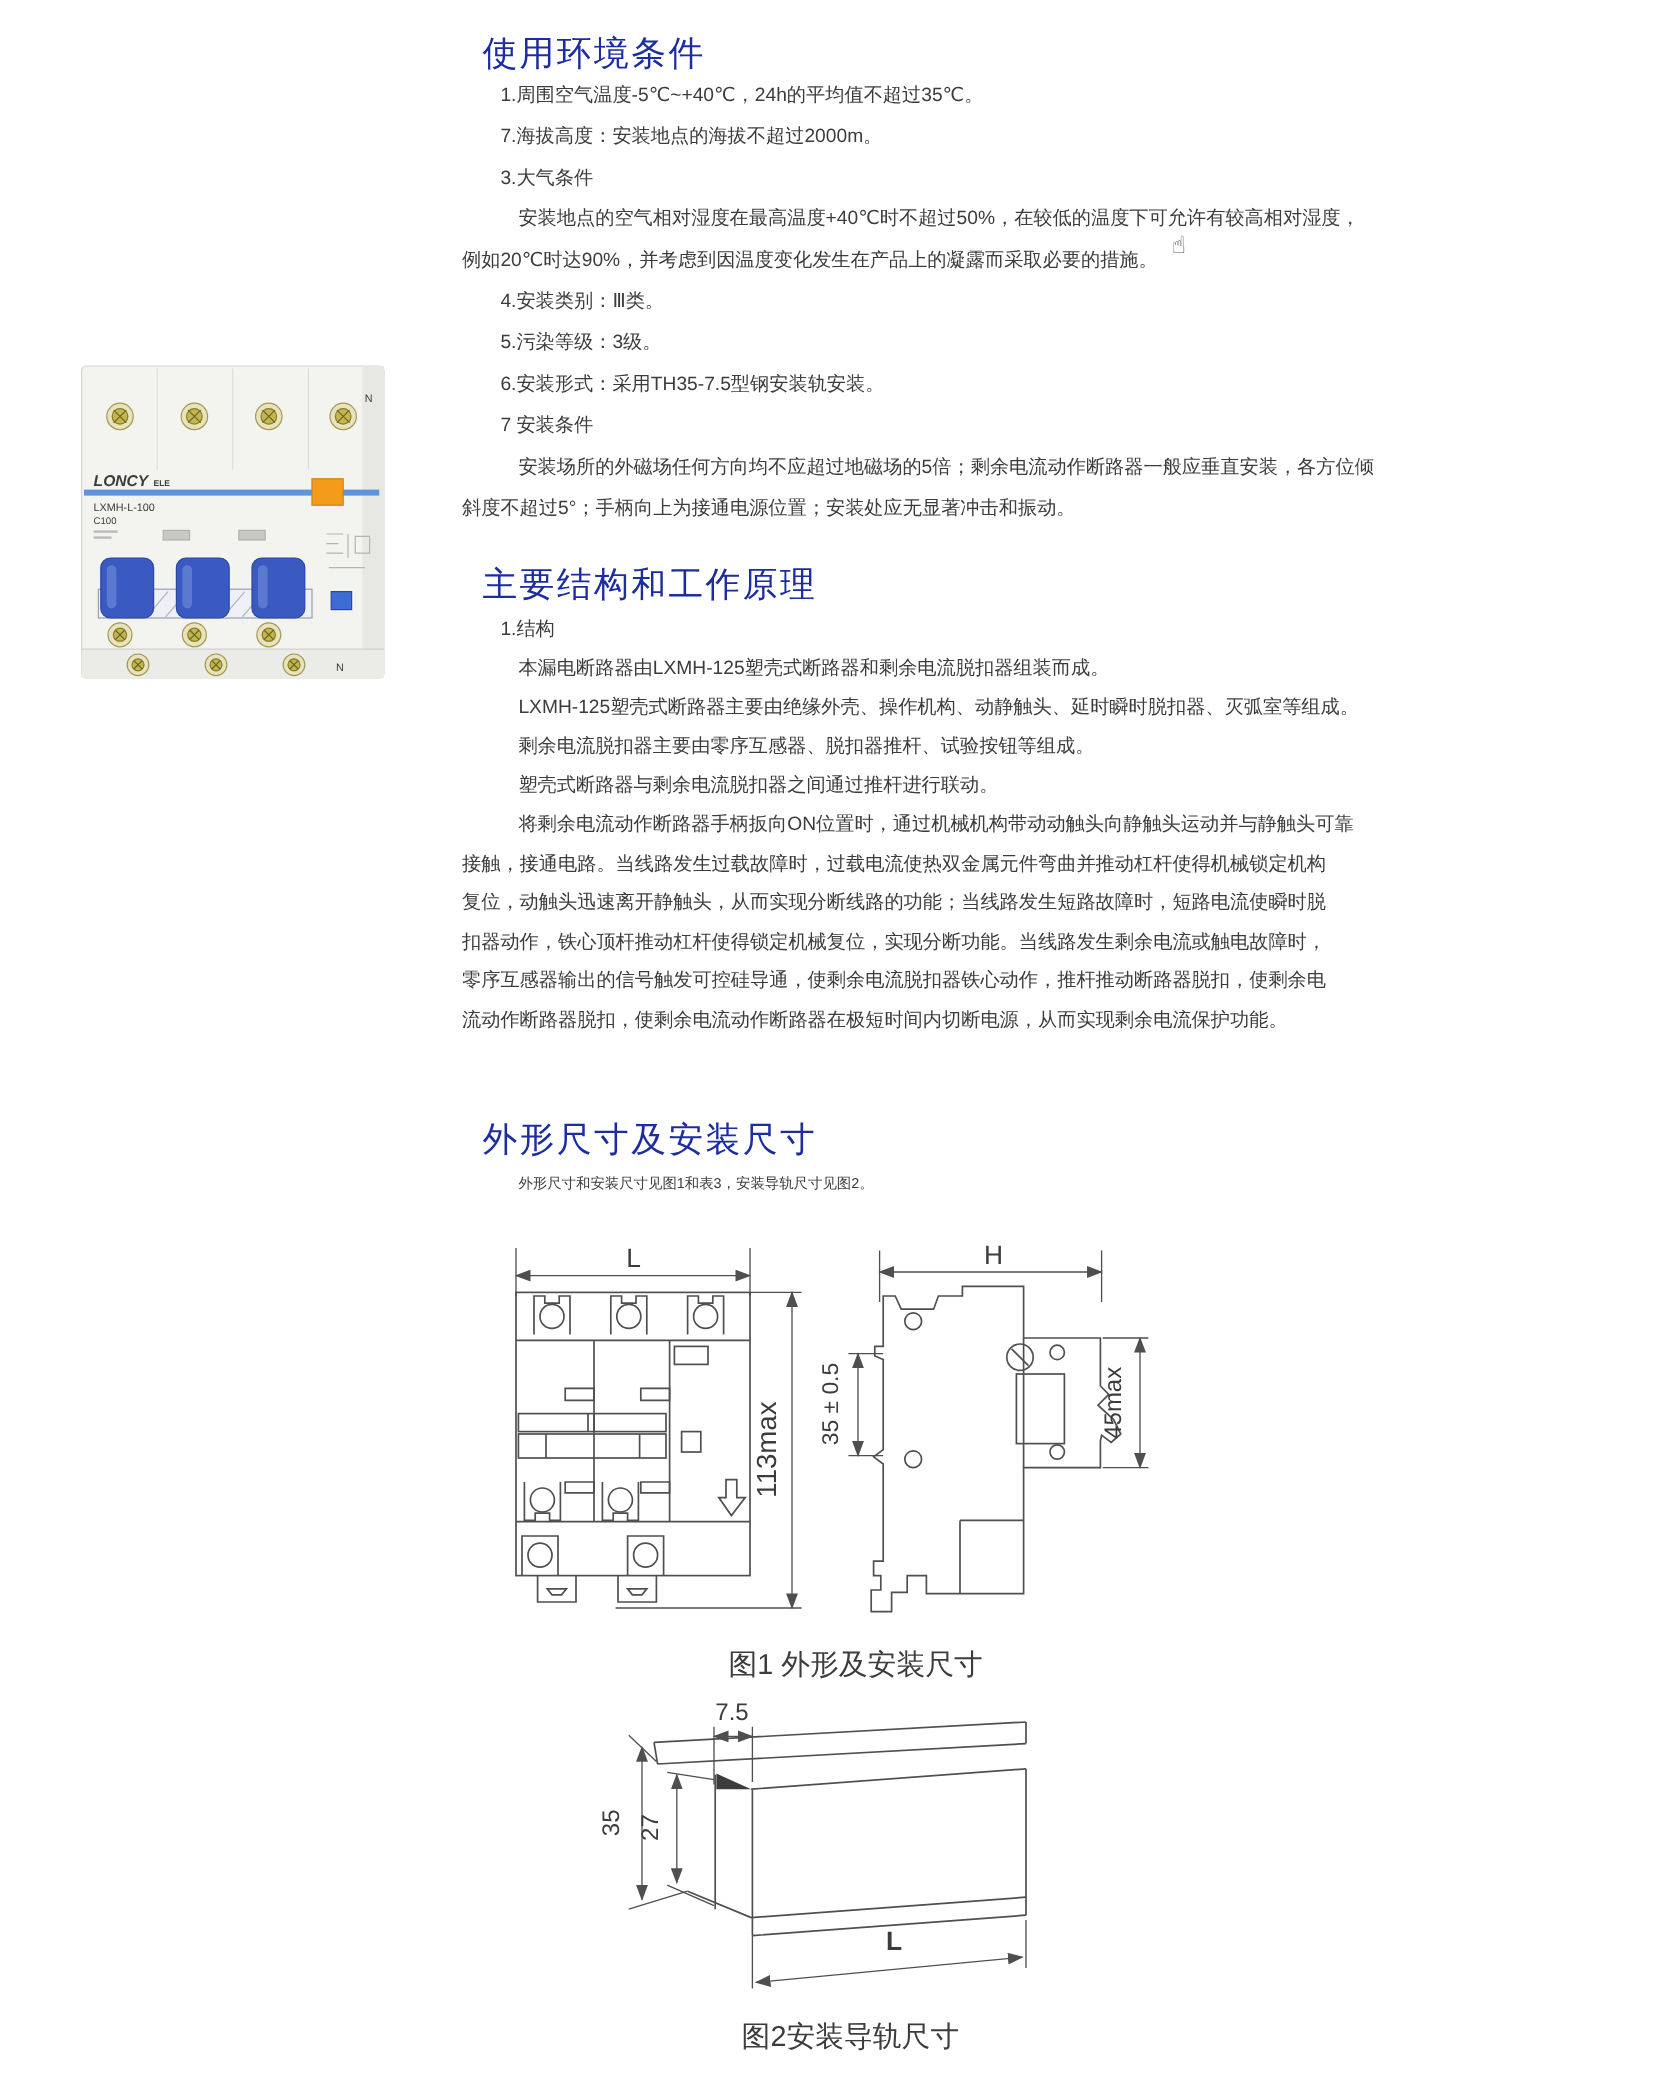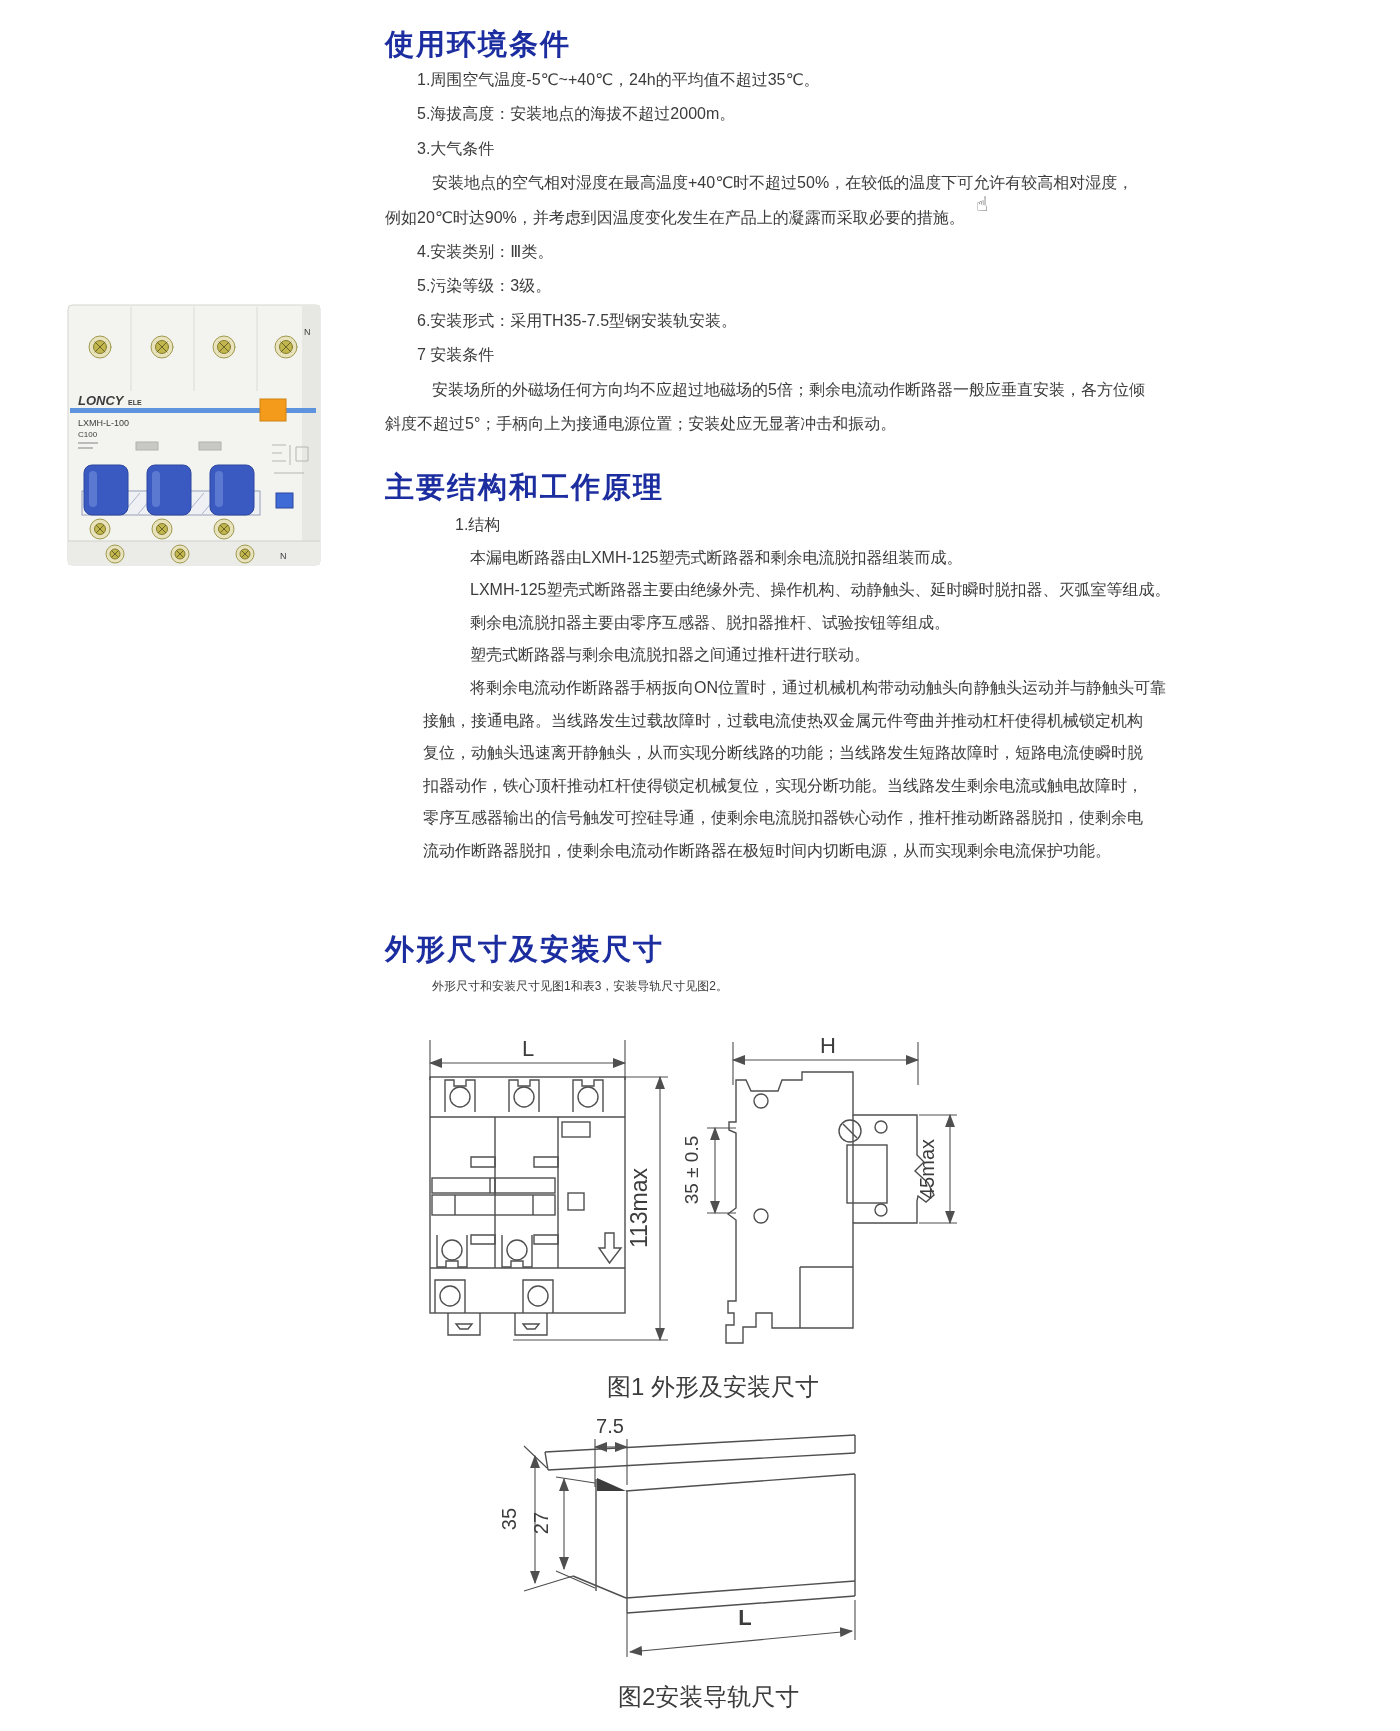--- a/index.html
+++ b/index.html
@@ -1,23 +1,23 @@
 <!DOCTYPE html>
 <html><head>
 <meta charset="utf-8">
 <style>
   html,body{margin:0;padding:0;background:#ffffff;}
   #page{position:relative;width:1400px;height:1731px;background:#ffffff;overflow:hidden;
         font-family:"Liberation Sans","DejaVu Sans",sans-serif;color:#3c3c3c;}
   .abs{position:absolute;}
-  .sec-title{font-size:29px;font-weight:bold;color:#1c2da0;letter-spacing:2px;white-space:nowrap;}
+  .sec-title{font-size:29px;font-weight:normal;color:#1c2da0;letter-spacing:2px;white-space:nowrap;margin-left:17px;}
   .lines{font-size:16px;color:#3c3c3c;}
   .tl{white-space:nowrap;}
   .env .tl{height:34.4px;line-height:34.4px;}
-  .struct .tl{height:32.6px;line-height:32.6px;margin-left:38px;}
+  .struct .tl{height:32.6px;line-height:32.6px;}
   .in-none{padding-left:0;}
   .in-num{padding-left:32px;}
   .in-para{padding-left:47px;}
   .intro-line{font-size:12px;white-space:nowrap;}
   .caption{font-size:24px;color:#3c3c3c;white-space:nowrap;}
   svg text{font-family:"Liberation Sans","DejaVu Sans",sans-serif;fill:#3c3c3c;}
   .cursor{font-size:20px;color:#555;}
 </style>
 </head>
 <body>
@@ -120,21 +120,21 @@
           <path d="M-3.5,-3.5 L3.5,3.5 M3.5,-3.5 L-3.5,3.5" stroke="#6b6426"></path>
         </g>
     </g>
     <text x="240" y="264" font-size="9" fill="#8a8a8a">N</text>
   </svg>
 
   <div class="abs sec-title" style="left:385px;top:25px;">使用环境条件</div>
   <div class="abs lines env" style="left:385px;top:63px;width:960px;">
 
   <div class="tl in-num">1.周围空气温度-5℃~+40℃，24h的平均值不超过35℃。</div>
-      <div class="tl in-num">5.海拔高度：安装地点的海拔不超过2000m。</div>
+      <div class="tl in-num">7.海拔高度：安装地点的海拔不超过2000m。</div>
       <div class="tl in-num">3.大气条件</div>
       <div class="tl in-para">安装地点的空气相对湿度在最高温度+40℃时不超过50%，在较低的温度下可允许有较高相对湿度，</div>
       <div class="tl in-none">例如20℃时达90%，并考虑到因温度变化发生在产品上的凝露而采取必要的措施。</div>
       <div class="tl in-num">4.安装类别：Ⅲ类。</div>
       <div class="tl in-num">5.污染等级：3级。</div>
       <div class="tl in-num">6.安装形式：采用TH35-7.5型钢安装轨安装。</div>
       <div class="tl in-num">7 安装条件</div>
       <div class="tl in-para">安装场所的外磁场任何方向均不应超过地磁场的5倍；剩余电流动作断路器一般应垂直安装，各方位倾</div>
       <div class="tl in-none">斜度不超过5°；手柄向上为接通电源位置；安装处应无显著冲击和振动。</div>
     </div>

